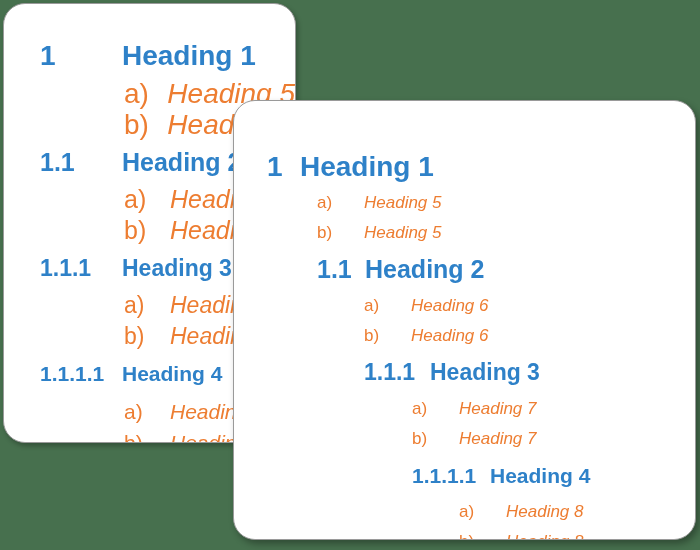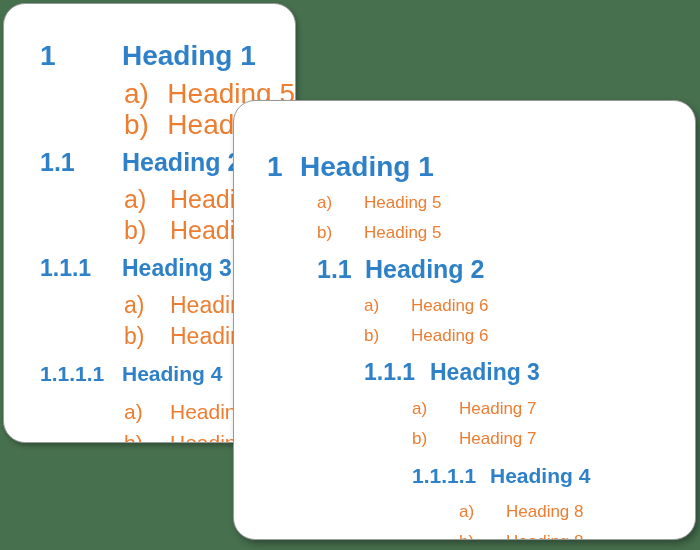--- a/index.html
+++ b/index.html
@@ -67,20 +67,21 @@
   
   .row.l {
     color: #ed7d31;
     font-weight: normal;
   }
   .row.l .num {
     display: inline-block;
   }
   .row.l .txt {
     display: inline-block;
+    font-style: italic;
   }
 
   
   #card-back .outline {
     padding-top: 30px;
     font-size: 21px;
   }
   #card-back .row.h {
     height: 44px;
     line-height: 44px;

